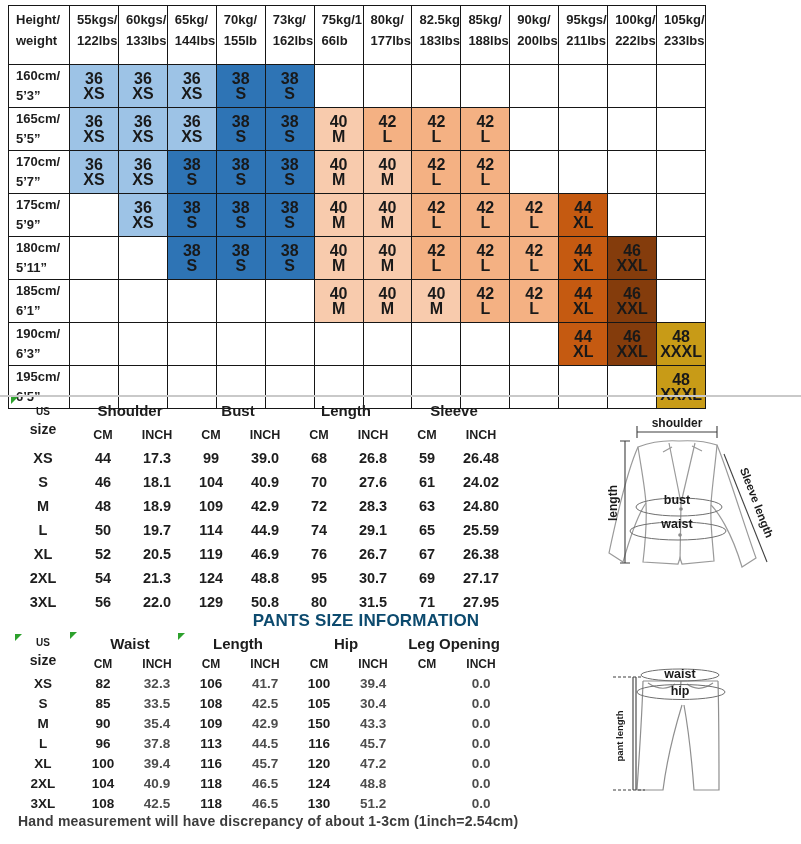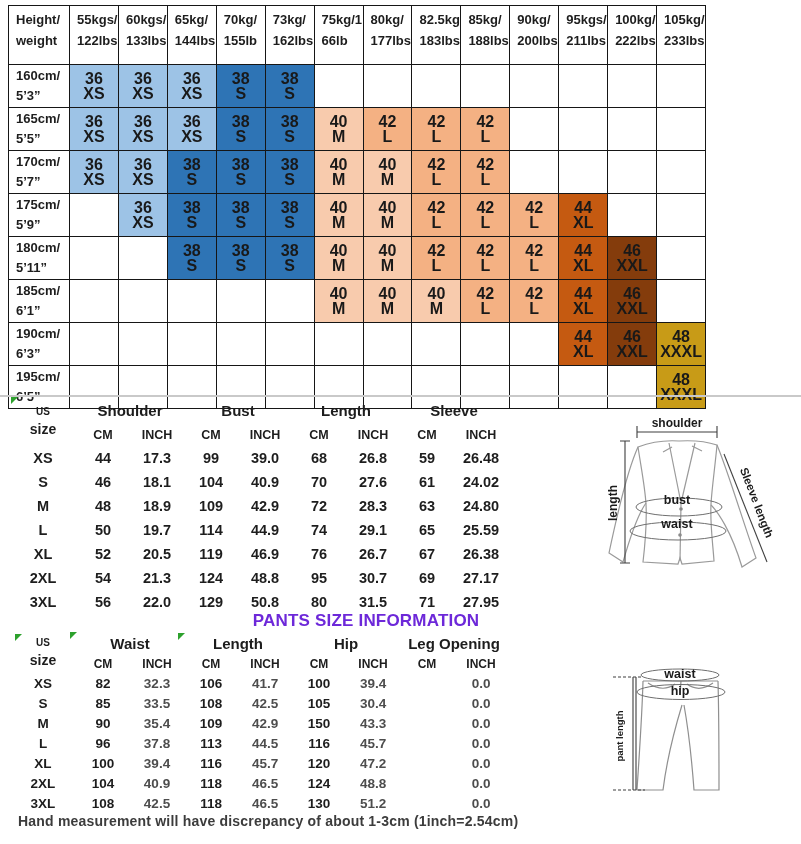--- a/index.html
+++ b/index.html
@@ -23,21 +23,21 @@
   #shirt-table{left:10px;top:397px;width:498px}
   #shirt-table .group{font-size:15px;height:26px}
   #shirt-table .sub{font-size:12.5px;height:23px}
   #shirt-table td{font-size:14.5px;height:24px}
   #pants-table{left:10px;top:633px;width:498px}
   #pants-table .group{font-size:15px;height:21px}
   #pants-table .sub{font-size:12px;height:19px}
   #pants-table td{font-size:13.5px;height:20px}
   #pants-table td.inch{color:#4d4d4d}
   .pants-title{position:absolute;left:0;top:611px;width:732px;text-align:center;
-               font-size:17px;font-weight:700;color:#6d28d9;letter-spacing:.2px}
+               font-size:17px;font-weight:700;color:#0c4a6e;letter-spacing:.2px}
   .footer{position:absolute;left:18px;top:813px;font-size:14px;font-weight:700;color:#3c3c3c;letter-spacing:.2px}
   
   .flag{position:absolute;width:0;height:0;border-top:7px solid #2da12d;border-right:7px solid transparent}
   
   svg{position:absolute}
   svg text{font-family:"Liberation Sans",sans-serif;font-weight:700;fill:#1b1b1b}
 </style>
 </head>
 <body>
 

